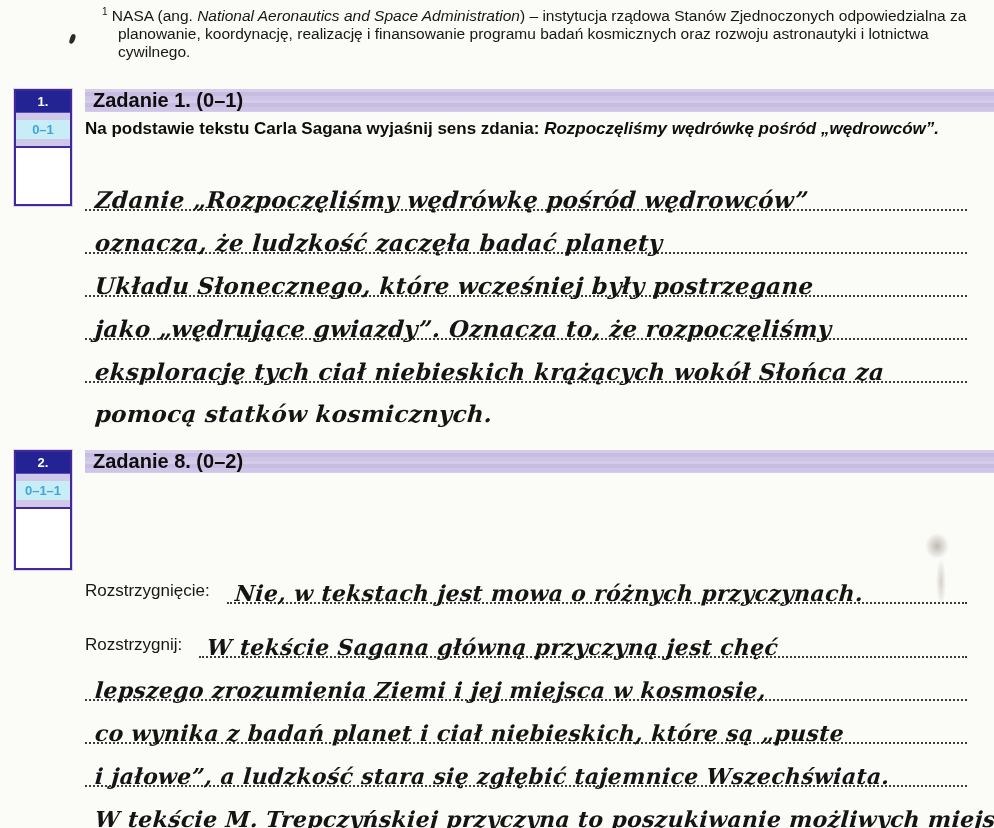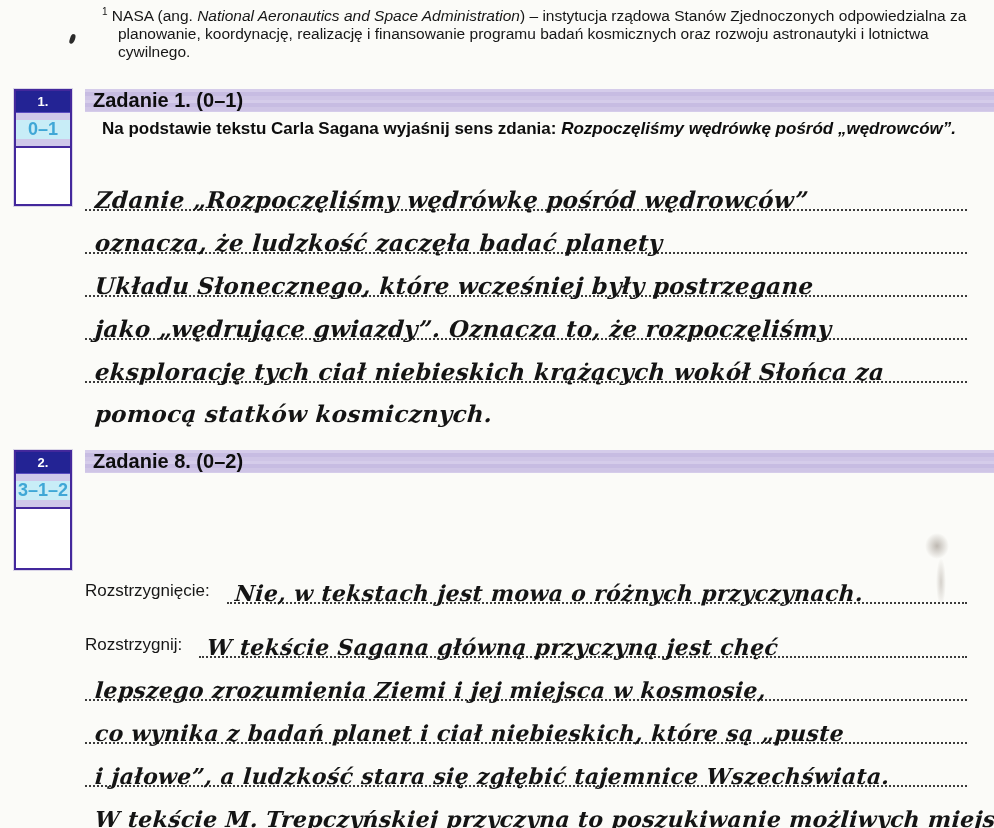--- a/index.html
+++ b/index.html
@@ -45,21 +45,21 @@
     box-shadow:0 0 0 1px rgba(120,100,180,.25);
   }
   .mb-number {
     height:22px; background:#232394; color:#ffffff;
     font-weight:bold; font-size:13px; text-align:center; line-height:22px;
     border-bottom:1px solid #5a4cc0;
   }
   .mb-stripe { height:7px; background:#cfc8e9; }
   .mb-score {
     height:19px; background:#c8edf7; color:#3fa7d6;
-    font-weight:bold; font-size:18px; text-align:center; line-height:19px;
+    font-weight:bold; font-size:13px; text-align:center; line-height:19px;
   }
   .mb-blank { border-top:2px solid #43289c; background:#fff; }
 
   
   .task-header {
     position:absolute; left:85px; width:912px; height:23px;
     background:repeating-linear-gradient(180deg,#d5ccea 0 3px,#c7bce2 3px 7px,#cfc5e6 7px 11px);
     font-weight:bold; font-size:20px; line-height:23px;
     padding-left:8px; color:#0d0d0d;
   }
@@ -116,21 +116,21 @@
   <div class="margin-box" style="top:89px;height:117px;">
     <div class="mb-number">1.</div>
     <div class="mb-stripe"></div>
     <div class="mb-score">0–1</div>
     <div class="mb-stripe"></div>
     <div class="mb-blank" style="height:58px;"></div>
   </div>
 
   <div class="task-header" style="top:89px;">Zadanie 1. (0–1)</div>
 
-  <div class="prompt" style="top:116px;text-align:center;">
+  <div class="prompt" style="top:116px;">
     <span>Na podstawie tekstu Carla Sagana wyjaśnij sens zdania: </span><span class="q">Rozpoczęliśmy wędrówkę pośród „wędrowców”.</span>
   </div>
 
   <div class="answers" style="top:168px;">
     <div class="ans-row">
         <span class="hw">Zdanie „Rozpoczęliśmy wędrówkę pośród wędrowców”</span>
       </div>
     <div class="ans-row">
         <span class="hw">oznacza, że ludzkość zaczęła badać planety</span>
       </div>
@@ -144,21 +144,21 @@
         <span class="hw">eksplorację tych ciał niebieskich krążących wokół Słońca za</span>
       </div>
     <div class="ans-row no-line" style="height:40px;">
         <span class="hw">pomocą statków kosmicznych.</span>
       </div>
   </div>
 
   <div class="margin-box" style="top:450px;height:120px;">
     <div class="mb-number">2.</div>
     <div class="mb-stripe"></div>
-    <div class="mb-score">3–1–2</div>
+    <div class="mb-score">0–1–1</div>
     <div class="mb-stripe"></div>
     <div class="mb-blank" style="height:61px;"></div>
   </div>
 
   <div class="task-header" style="top:450px;">Zadanie 8. (0–2)</div>
 
 
   <div class="label-row" style="top:558px;">
     <span class="lbl">Rozstrzygnięcie:</span>
     <span class="fill"><span class="hw small">Nie, w tekstach jest mowa o różnych przyczynach.</span></span>

